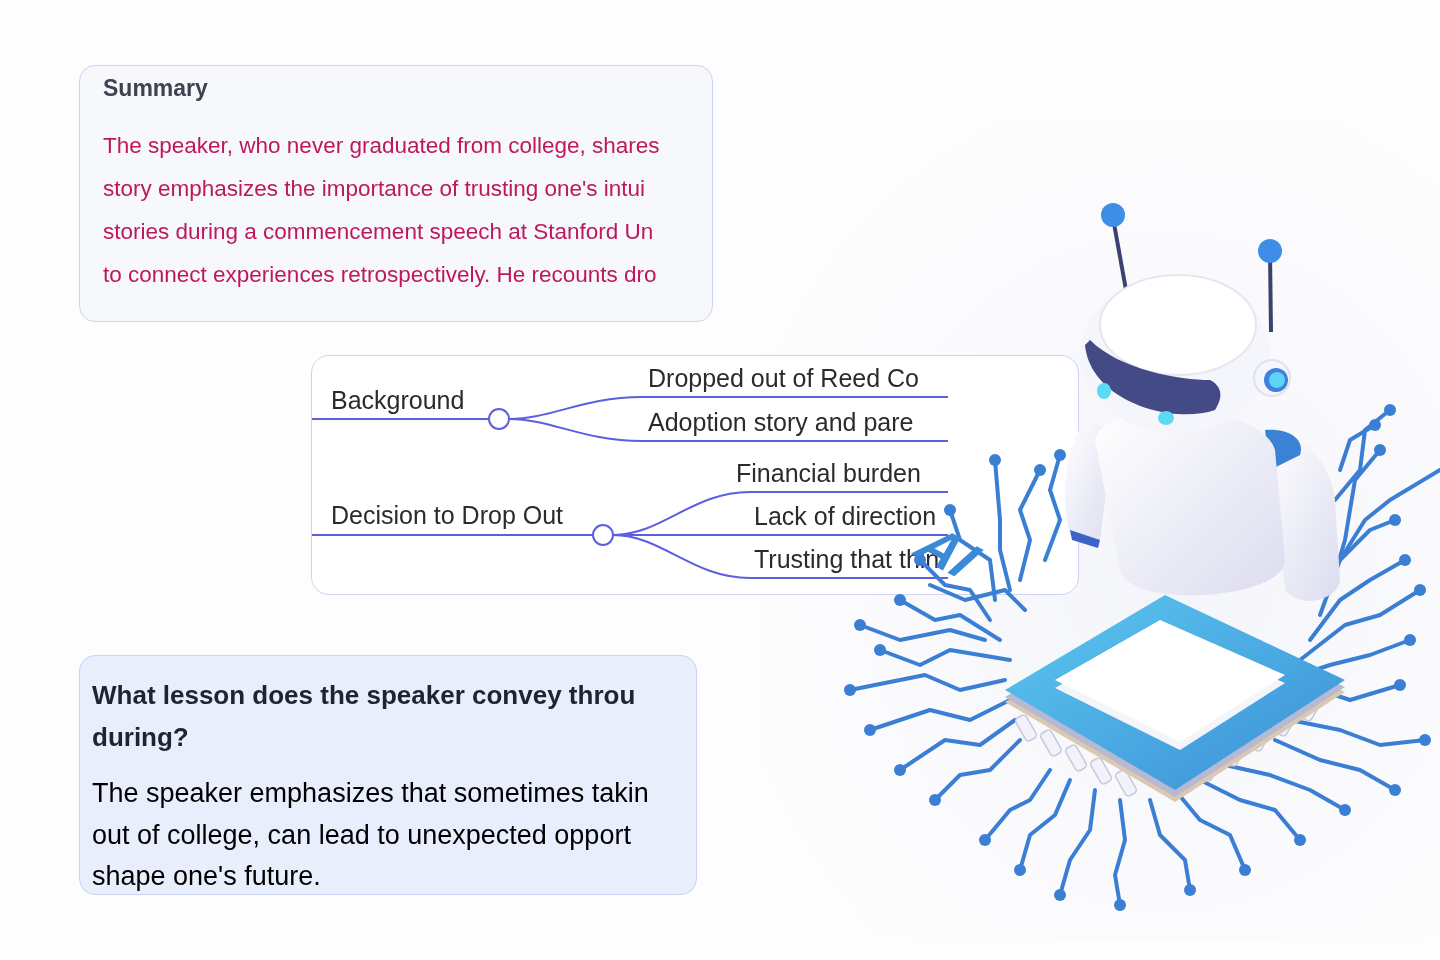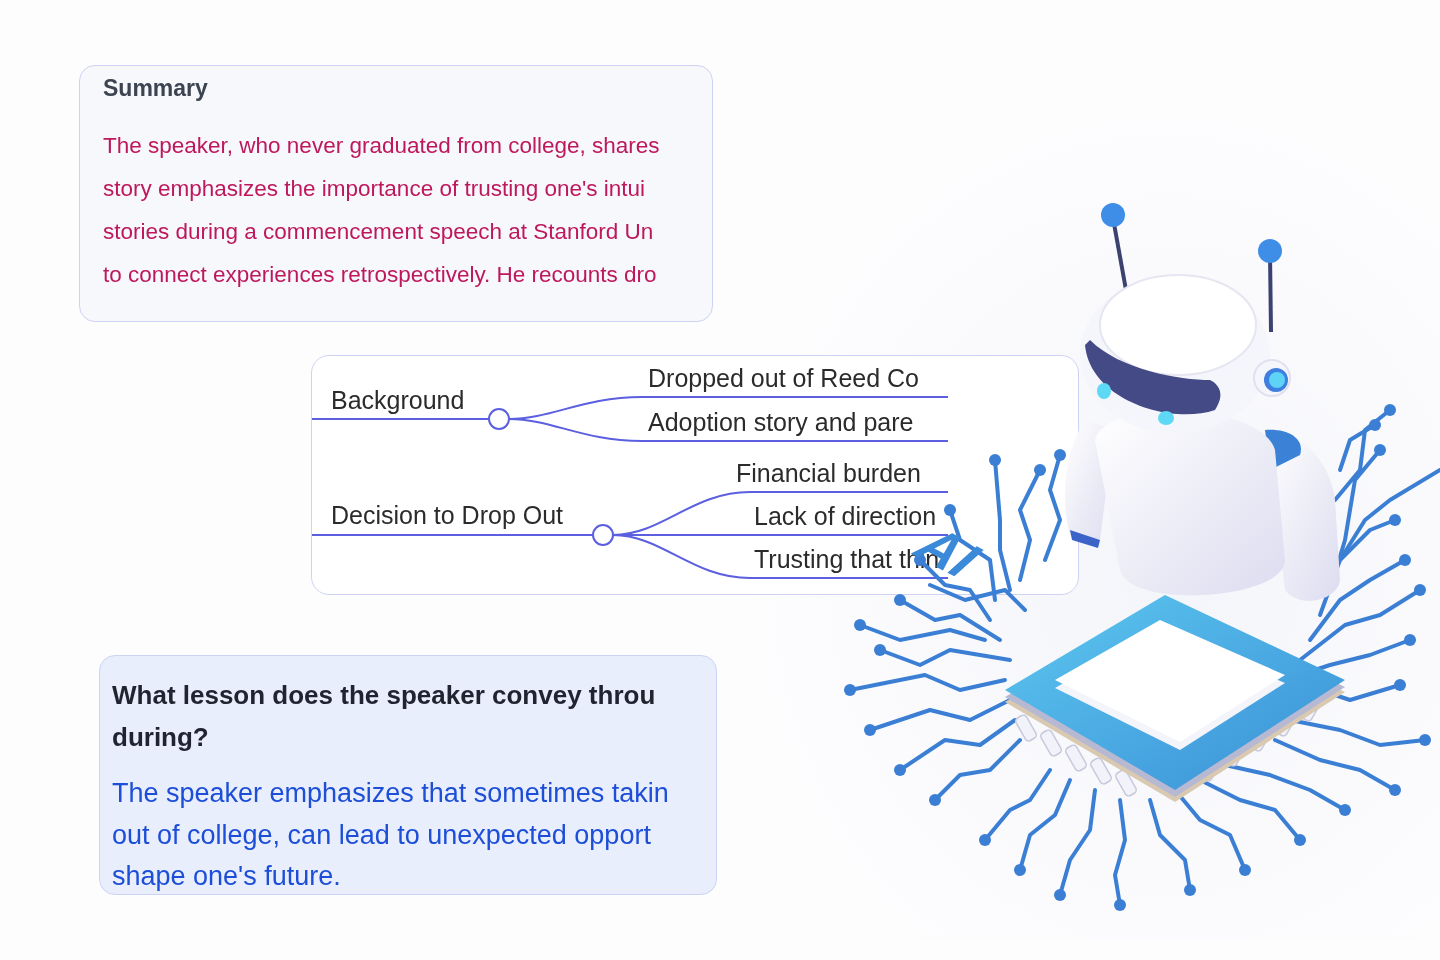--- a/index.html
+++ b/index.html
@@ -46,30 +46,29 @@
     font-family: "Liberation Sans", sans-serif;
   }
 
   
   .qa-card {
     position: absolute; left: 79px; top: 655px; width: 618px; height: 240px;
     background: #e9eefc;
     border: 1.5px solid #cdd3f5;
     border-radius: 16px;
     overflow: hidden;
-    margin-left: 20px;
   }
   .qa-question {
     position: absolute; left: 12px; top: 18px; width: 900px;
     font-size: 26px; font-weight: 700; color: #1f2430; line-height: 42px;
   }
   .qa-question div { white-space: nowrap; }
   .qa-answer {
     position: absolute; left: 12px; top: 117px;
-    font-size: 27px; color: #1d4ed8; line-height: 41.5px;
+    font-size: 27px; color: #000000; line-height: 41.5px;
   }
   .qa-answer div { white-space: nowrap; }
 
   
   .illustration { position: absolute; left: 800px; top: 180px; width: 640px; height: 740px; }
 </style>
 </head>
 <body>
 
 <div class="bg-glow"></div>

